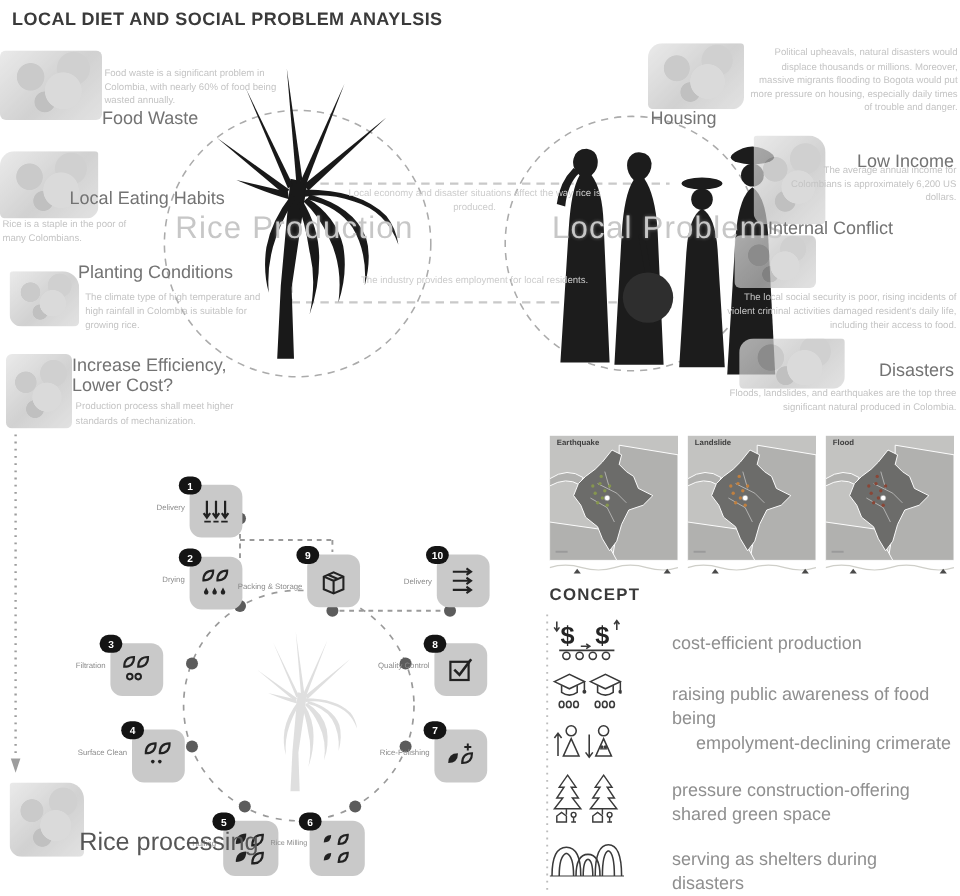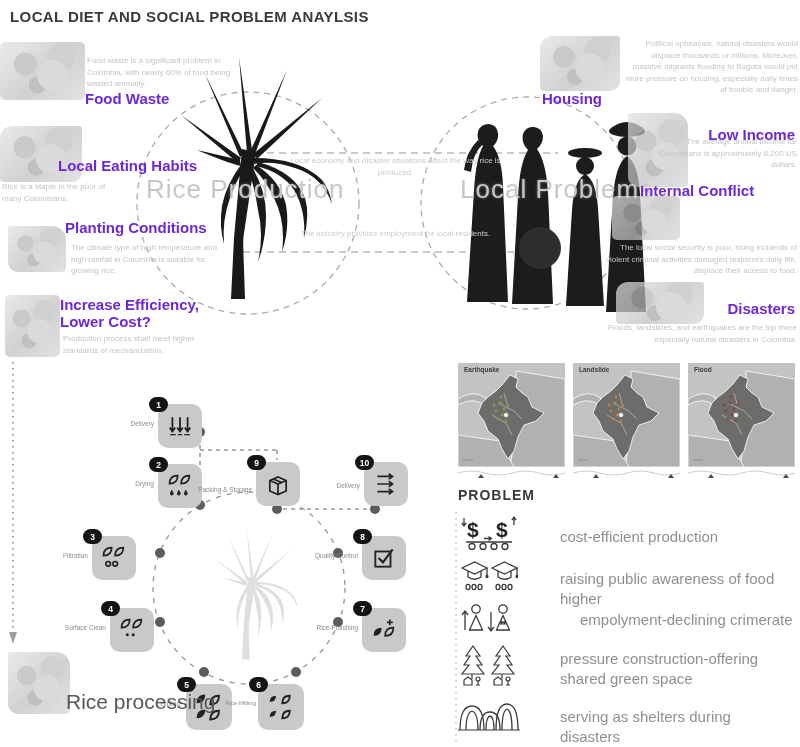--- a/index.html
+++ b/index.html
@@ -1,20 +1,20 @@
 <!DOCTYPE html>
 <html><head>
 <meta charset="utf-8">
 <style>
   html,body{margin:0;padding:0;background:#fff;}
   body{width:800px;height:747px;position:relative;overflow:hidden;
        font-family:"Liberation Sans",sans-serif;-webkit-font-smoothing:antialiased;}
   .abs{position:absolute;}
   .title{font-size:15px;font-weight:bold;letter-spacing:.4px;color:#3a3a3a;}
-  .h{font-size:15px;color:#6d28d9;font-weight:700;line-height:1.15;}
+  .h{font-size:15px;color:#737373;font-weight:400;line-height:1.15;}
   .p{font-size:8px;color:#c4c4c4;line-height:1.45;}
   .p.r{text-align:right;}
   .note{font-size:8px;color:#cccccc;line-height:1.5;text-align:center;}
   .circle-label{font-size:26px;color:#c7c7c7;letter-spacing:1px;white-space:nowrap;
                 text-shadow:0 0 3px rgba(255,255,255,.4);}
   .photo{opacity:.72;filter:blur(.4px);border-radius:5px;
     background:
       radial-gradient(circle at 30% 38%, #b6b6b6 0 16%, transparent 17%),
       radial-gradient(circle at 62% 58%, #cdcdcd 0 24%, transparent 25%),
       radial-gradient(circle at 44% 74%, #a9a9a9 0 13%, transparent 14%),
@@ -145,25 +145,25 @@
 <div class="abs photo b" style="left:540px;top:36px;width:80px;height:55px"></div>
 <div class="abs p r" style="left:622px;top:38px;width:176px">Political upheavals, natural disasters would displace thousands or millions. Moreover, massive migrants flooding to Bogota would put more pressure on housing, especially daily times of trouble and danger.</div>
 <div class="abs h" style="left:542px;top:90px">Housing</div>
 
 <div class="abs h" style="left:640px;top:126px;width:155px;text-align:right">Low Income</div>
 <div class="abs photo c" style="left:628px;top:113px;width:60px;height:74px"></div>
 <div class="abs p r" style="left:649px;top:136px;width:148px">The average annual income for Colombians is approximately 6,200 US dollars.</div>
 
 <div class="abs h" style="left:640px;top:182px;width:155px;text-align:left">Internal Conflict</div>
 <div class="abs photo" style="left:612px;top:196px;width:68px;height:44px"></div>
-<div class="abs p r" style="left:601px;top:242px;width:196px">The local social security is poor, rising incidents of violent criminal activities damaged resident's daily life, displace their access to food.</div>
+<div class="abs p r" style="left:601px;top:242px;width:196px">The local social security is poor, rising incidents of violent criminal activities damaged resident's daily life, including their access to food.</div>
 
 <div class="abs photo b" style="left:616px;top:282px;width:88px;height:42px"></div>
 <div class="abs h" style="left:640px;top:300px;width:155px;text-align:right">Disasters</div>
-<div class="abs p r" style="left:589px;top:322px;width:208px">Floods, landslides, and earthquakes are the top three especially natural disasters in Colombia.</div>
+<div class="abs p r" style="left:589px;top:322px;width:208px">Floods, landslides, and earthquakes are the top three significant natural produced in Colombia.</div>
 
 <div class="tile" style="left:158px;top:404px">
   <span class="badge">1</span>
   <svg width="26" height="26" viewBox="0 0 24 24" stroke="#222" stroke-width="1.7" fill="none">
     <path d="M5,4 V16 M2.5,13.5 L5,17 L7.5,13.5"></path>
       <path d="M12,4 V16 M9.5,13.5 L12,17 L14.5,13.5"></path>
       <path d="M19,4 V16 M16.5,13.5 L19,17 L21.5,13.5"></path>
     <path d="M3,20 H8 M10,20 H14 M16,20 H21" stroke-width="1.2"></path>
   </svg>
 </div>
@@ -308,21 +308,21 @@
     </svg>
   <div class="map-label">Landslide</div>
 </div>
 <div class="map-box" style="left: 688px; top: 363px; color: rgb(138, 70, 54);">
   <svg width="107" height="118">
       <use href="#colmap"></use>
     </svg>
   <div class="map-label">Flood</div>
 </div>
 
-<div class="abs concept-h" style="left:458px;top:487px">PROBLEM</div>
+<div class="abs concept-h" style="left:458px;top:487px">CONCEPT</div>
 
 <div class="abs" style="left:460px;top:514px">
   <svg width="58" height="40" viewBox="0 0 58 40" fill="none" stroke="#3a3a3a" stroke-width="1.3">
     <text x="7" y="23" font-size="21" font-weight="bold" fill="#242424" stroke="none" font-family="Liberation Sans">$</text>
     <text x="36" y="23" font-size="21" font-weight="bold" fill="#242424" stroke="none" font-family="Liberation Sans">$</text>
     <path d="M4,4 V11 M1.8,8.8 L4,11.8 L6.2,8.8"></path>
     <path d="M54,11 V4 M51.8,6.2 L54,3.2 L56.2,6.2"></path>
     <path d="M6,28 H52"></path>
     <path d="M24,24.5 h7 m-2.5,-2 l3,2 -3,2"></path>
     <circle cx="12" cy="32.5" r="3"></circle>
@@ -348,21 +348,21 @@
       <path d="M2,12 L14.5,6 L27,12 L14.5,18 Z"></path>
       <path d="M8,15 V21 Q14.5,25.5 21,21 V15"></path>
       <path d="M27,12 V19"></path>
         <circle cx="27" cy="20.5" r="1" fill="#3a3a3a"></circle>
       <ellipse cx="8" cy="31" rx="2" ry="2.6"></ellipse>
         <ellipse cx="14" cy="31" rx="2" ry="2.6"></ellipse>
         <ellipse cx="20" cy="31" rx="2" ry="2.6"></ellipse>
     </g>
   </svg>
 </div>
-<div class="abs concept-label" style="left:560px;top:569px;width:230px">raising public awareness of food higher</div>
+<div class="abs concept-label" style="left:560px;top:569px;width:230px">raising public awareness of food being</div>
 
 <div class="abs" style="left:460px;top:598px">
   <svg width="58" height="42" viewBox="0 0 58 42" fill="none" stroke="#3a3a3a" stroke-width="1.3">
     <path d="M5,32 V14 M2,17 L5,13 L8,17"></path>
     <circle cx="16" cy="11" r="4.2"></circle>
     <path d="M9.5,32 L22.5,32 L16,17.5 Z"></path>
     <path d="M31,14 V32 M28,29 L31,33 L34,29"></path>
     <circle cx="43" cy="11" r="4.2"></circle>
     <path d="M36.5,32 L49.5,32 L43,17.5 Z"></path>
     <path d="M40,26 h6" stroke-width="1"></path>

